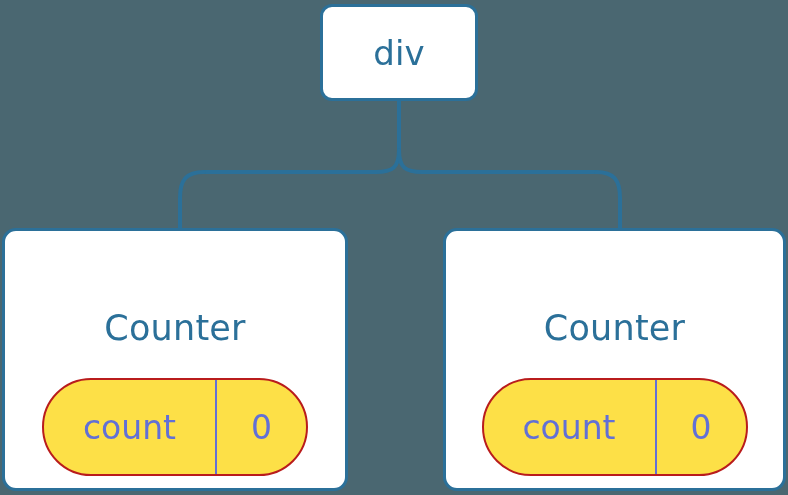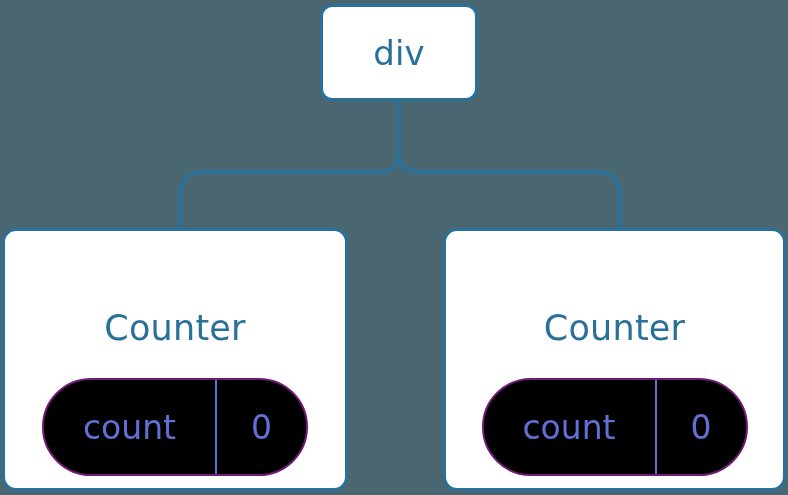--- a/index.html
+++ b/index.html
@@ -73,26 +73,26 @@
     line-height: 1;
     margin-top: 80px;
     letter-spacing: 0.2px;
   }
 
   
   .pill {
     margin-top: 32px;
     height: 98px;
     width: 266px;
-    border: 2px solid #701a75;
+    border: 2px solid #b91c1c;
     border-radius: 49px;
     box-sizing: border-box;
     display: flex;
     align-items: stretch;
-    background: #000000;
+    background: #fde047;
   }
   .pill-key {
     flex: 0 0 173px;
     display: flex;
     align-items: center;
     justify-content: center;
     border-right: 2px solid #6270d6;
     box-sizing: border-box;
   }
   .pill-val {

